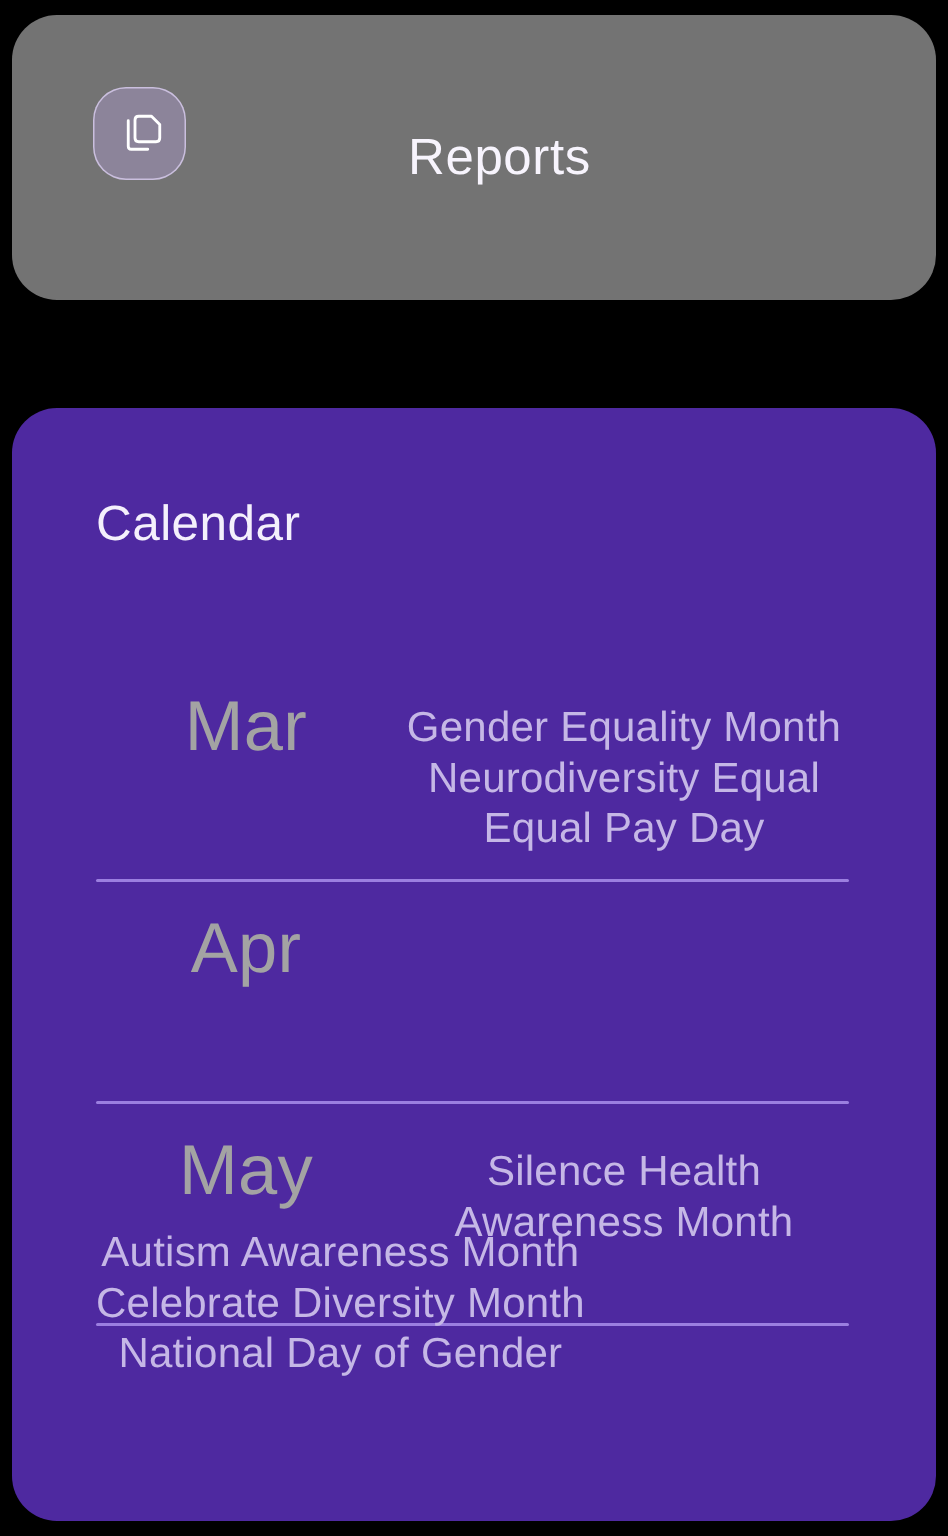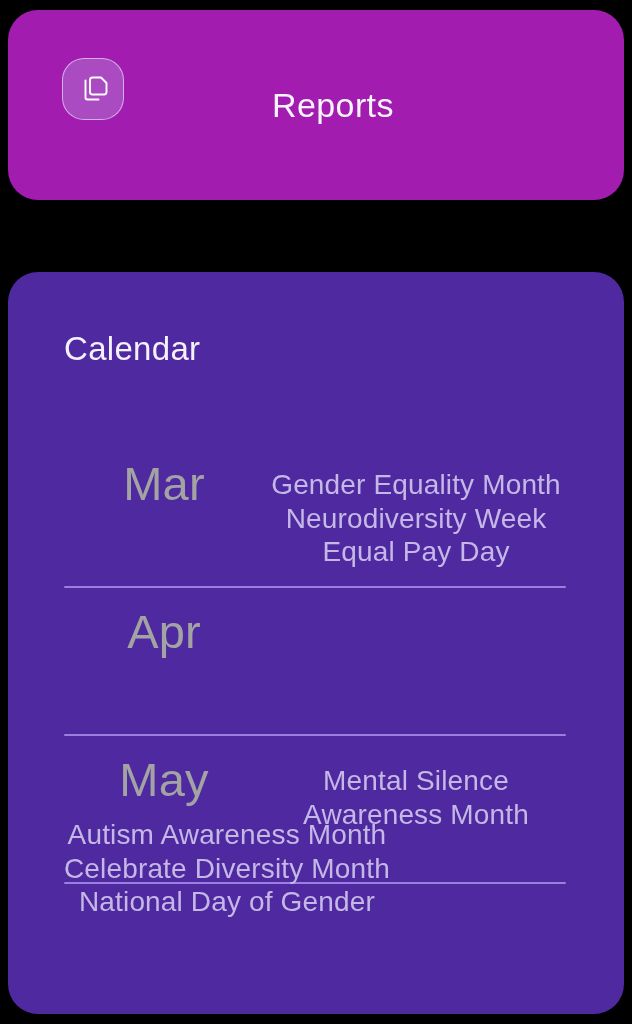--- a/index.html
+++ b/index.html
@@ -17,21 +17,21 @@
     -webkit-font-smoothing: antialiased;
   }
 
   
   .header-card {
     position: absolute;
     left: 8px;
     top: 10px;
     width: 616px;
     height: 190px;
-    background: #a21caf;
+    background: #737373;
     border-radius: 30px;
     display: flex;
     align-items: center;
   }
 
   .app-icon-tile {
     position: absolute;
     left: 54px;
     top: 48px;
     width: 62px;
@@ -161,42 +161,42 @@
 
 <div class="content-card">
   <div class="section-title">Calendar</div>
 
   <div class="calendar-list">
 
     <div class="calendar-row row-mar">
       <div class="month-label">Mar</div>
       <div class="event-list">
         <div class="event-item">Gender Equality Month</div>
-        <div class="event-item">Neurodiversity Week</div>
+        <div class="event-item">Neurodiversity Equal</div>
         <div class="event-item">Equal Pay Day</div>
       </div>
     </div>
     <div class="row-divider"></div>
     <div class="gap-after-mar"></div>
 
     <div class="calendar-row row-apr">
       <div class="month-label">Apr</div>
       <div class="event-list">
         <div class="event-item">Autism Awareness Month</div>
         <div class="event-item">Celebrate Diversity Month</div>
         <div class="event-item">National Day of Gender</div>
       </div>
     </div>
     <div class="row-divider"></div>
     <div class="gap-after-apr"></div>
 
     <div class="calendar-row row-may">
       <div class="month-label">May</div>
       <div class="event-list">
-        <div class="event-item">Mental Silence</div>
+        <div class="event-item">Silence Health</div>
         <div class="event-item">Awareness Month</div>
       </div>
     </div>
     <div class="row-divider"></div>
     <div class="gap-after-may"></div>
 
   </div>
 </div>
 
 </body></html>

